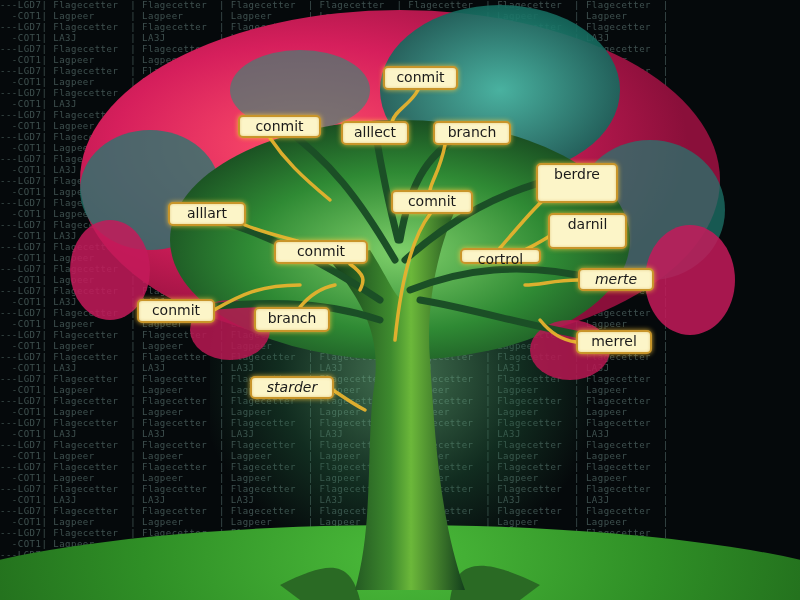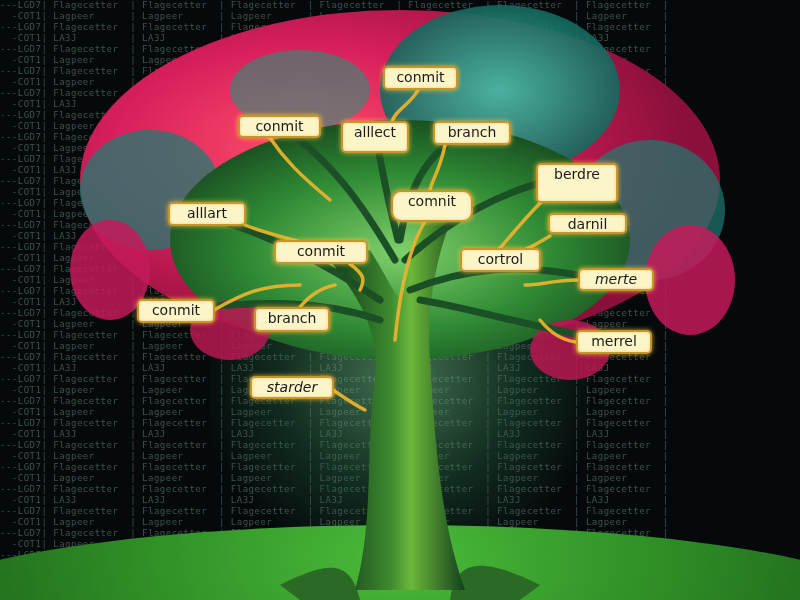--- a/index.html
+++ b/index.html
@@ -143,27 +143,27 @@
       <path d="M300,307 C310,295 320,288 335,285"></path>
       <path d="M578,280 C555,280 540,285 525,285"></path>
       <path d="M576,342 C560,340 548,330 540,320"></path>
       <path d="M333,390 C345,398 355,405 365,410"></path>
     </g>
   </svg>
 
   <div id="labels">
       <div class="label" style="left: 383px; top: 66px; width: 75px; height: 24px;">conmit</div>
       <div class="label" style="left: 238px; top: 115px; width: 83px; height: 23px;">conmit</div>
-      <div class="label" style="left: 341px; top: 121px; width: 68px; height: 32px;">alllect</div>
+      <div class="label" style="left: 341px; top: 121px; width: 68px; height: 24px;">alllect</div>
       <div class="label" style="left: 433px; top: 121px; width: 78px; height: 24px;">branch</div>
       <div class="label" style="left: 536px; top: 163px; width: 82px; height: 40px;">berdre</div>
-      <div class="label" style="left: 391px; top: 190px; width: 82px; height: 32px; border-radius: 10px;">comnit</div>
+      <div class="label" style="left: 391px; top: 190px; width: 82px; height: 24px;">comnit</div>
       <div class="label" style="left: 168px; top: 202px; width: 78px; height: 24px;">alllart</div>
-      <div class="label" style="left: 548px; top: 213px; width: 79px; height: 21px;">darnil</div>
+      <div class="label" style="left: 548px; top: 213px; width: 79px; height: 36px;">darnil</div>
       <div class="label" style="left: 274px; top: 240px; width: 94px; height: 24px;">conmit</div>
-      <div class="label" style="left: 460px; top: 248px; width: 81px; height: 24px;">cortrol</div>
+      <div class="label" style="left: 460px; top: 248px; width: 81px; height: 16px;">cortrol</div>
       <div class="label" style="left: 578px; top: 268px; width: 76px; height: 23px; font-style: italic;">merte</div>
       <div class="label" style="left: 137px; top: 299px; width: 78px; height: 24px;">conmit</div>
       <div class="label" style="left: 254px; top: 307px; width: 76px; height: 25px;">branch</div>
       <div class="label" style="left: 576px; top: 330px; width: 76px; height: 24px;">merrel</div>
       <div class="label" style="left: 250px; top: 376px; width: 84px; height: 23px; font-style: italic;">starder</div>
     </div>
 </div>
 
 </body></html>

